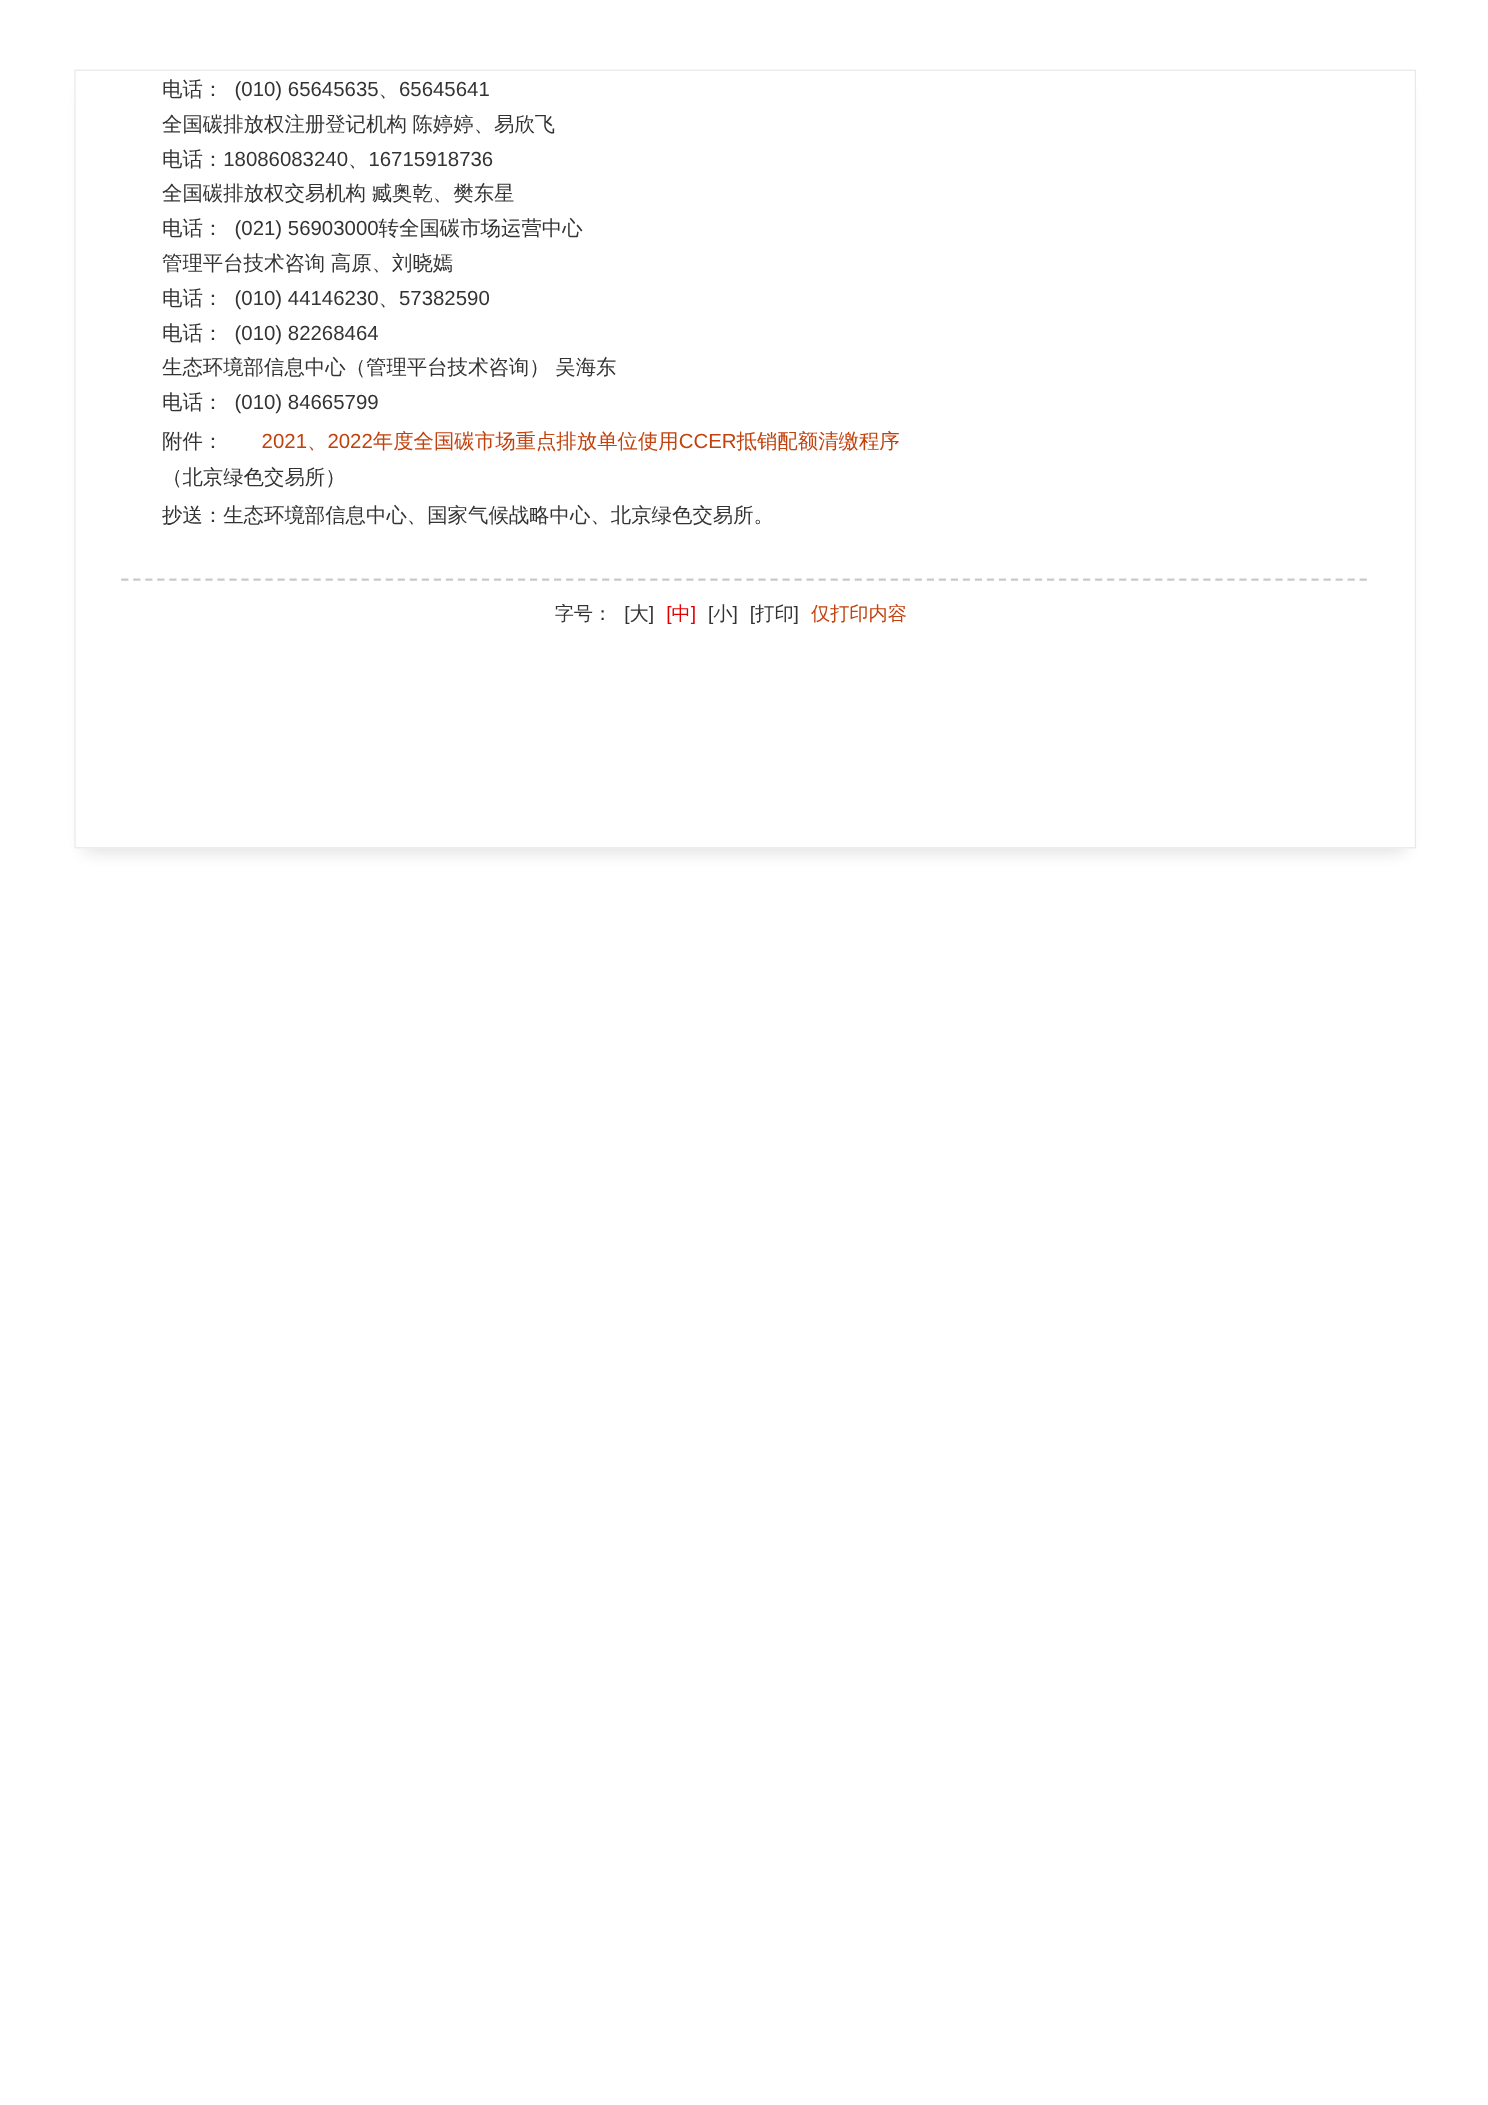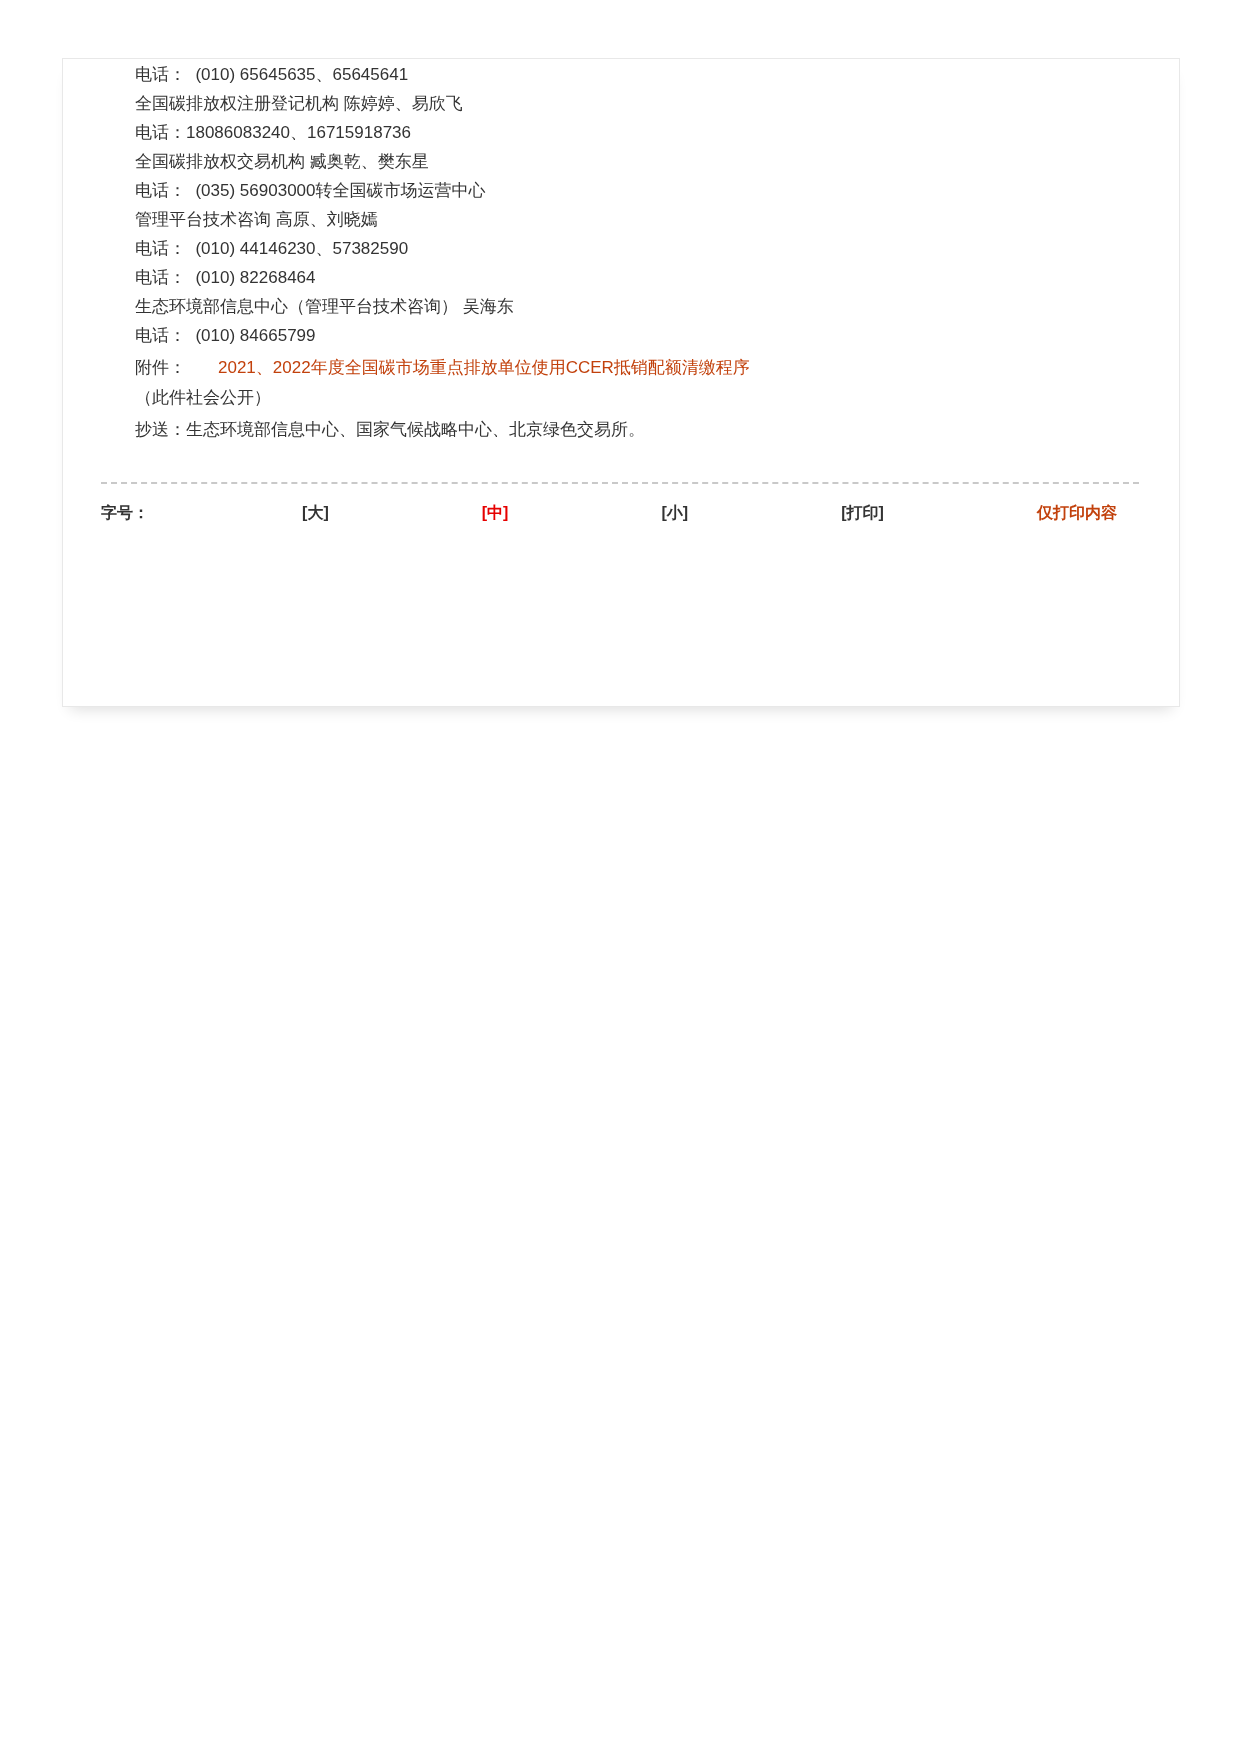--- a/index.html
+++ b/index.html
@@ -55,28 +55,27 @@
   .tall { line-height: 32px; }
   .divider {
     border: none;
     border-top: 2px dashed #c9c9c9;
     margin: 36px 0 0 0;
     height: 0;
   }
   .footer {
     margin-top: 18px;
     display: flex;
-    justify-content: space-between;
+    justify-content: center;
     align-items: center;
     gap: 10px;
     padding-right: 22px;
     font-size: 16px;
     line-height: 22px;
     color: #333333;
-    font-weight: bold;
   }
   .footer a {
     color: #333333;
     text-decoration: none;
     cursor: pointer;
     white-space: pre;
   }
   .footer a.active { color: #e60000; }
   .footer a.muted { color: #c2410c; }
   .footer .lbl { white-space: pre; }
@@ -84,31 +83,31 @@
 </head>
 <body>
 
 <div class="page">
   <div class="panel">
 
     <p class="line">电话：  (010) 65645635、65645641</p>
     <p class="line">全国碳排放权注册登记机构 陈婷婷、易欣飞</p>
     <p class="line">电话：18086083240、16715918736</p>
     <p class="line">全国碳排放权交易机构 臧奥乾、樊东星</p>
-    <p class="line">电话：  (035) 56903000转全国碳市场运营中心</p>
+    <p class="line">电话：  (021) 56903000转全国碳市场运营中心</p>
     <p class="line">管理平台技术咨询 高原、刘晓嫣</p>
     <p class="line">电话：  (010) 44146230、57382590</p>
     <p class="line">电话：  (010) 82268464</p>
     <p class="line">生态环境部信息中心（管理平台技术咨询） 吴海东</p>
     <p class="line">电话：  (010) 84665799</p>
 
     <p class="line attachment-line"><span>附件：</span><a class="att-link" href="#">2021、2022年度全国碳市场重点排放单位使用CCER抵销配额清缴程序</a></p>
 
 
-    <p class="line tall">（此件社会公开）</p>
+    <p class="line tall">（北京绿色交易所）</p>
     <p class="line tall">抄送：生态环境部信息中心、国家气候战略中心、北京绿色交易所。</p>
 
     <hr class="divider">
 
     <div class="footer">
       <span class="lbl">字号：</span>
       <a>[大]</a>
       <a class="active">[中]</a>
       <a>[小]</a>
       <a>[打印]</a>

